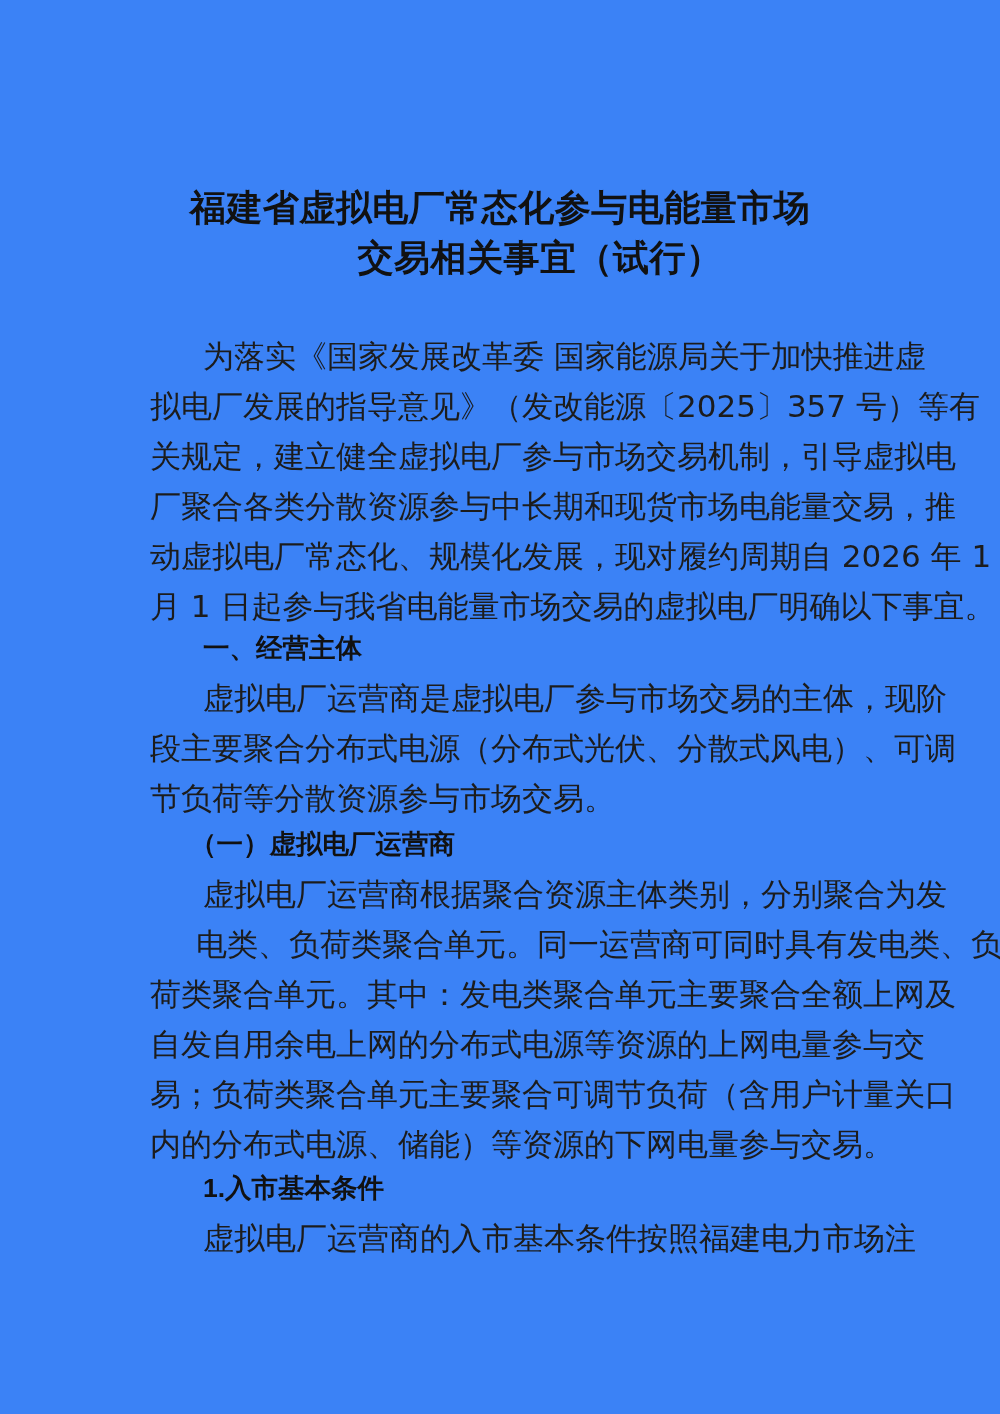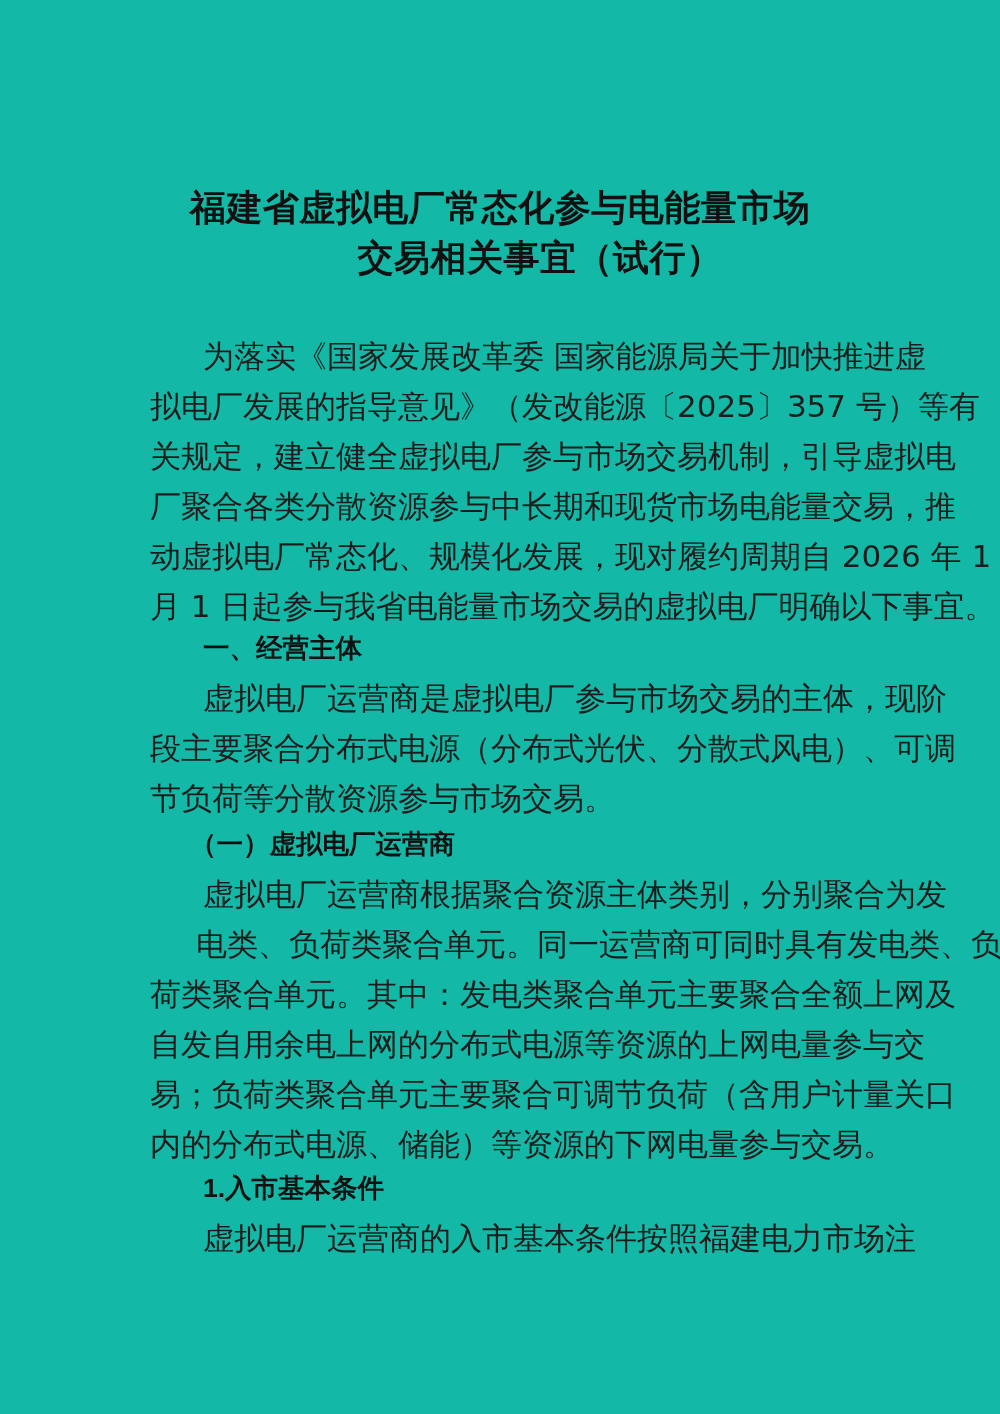--- a/index.html
+++ b/index.html
@@ -12,21 +12,21 @@
       height: 1414px;
       position: relative;
       overflow: hidden;
       color: #1a1a1a;
     }
     .page {
       position: absolute;
       left: 0; top: 0;
       width: 1000px;
       height: 1414px;
-      background: #14b8a6;
+      background: #3b82f6;
     }
     .title {
       position: absolute;
       left: 0;
       width: 1000px;
       text-align: center;
       font-family: "DejaVu Serif", "Liberation Serif", serif;
       font-weight: bold;
       font-size: 36px;
       letter-spacing: 0.5px;

